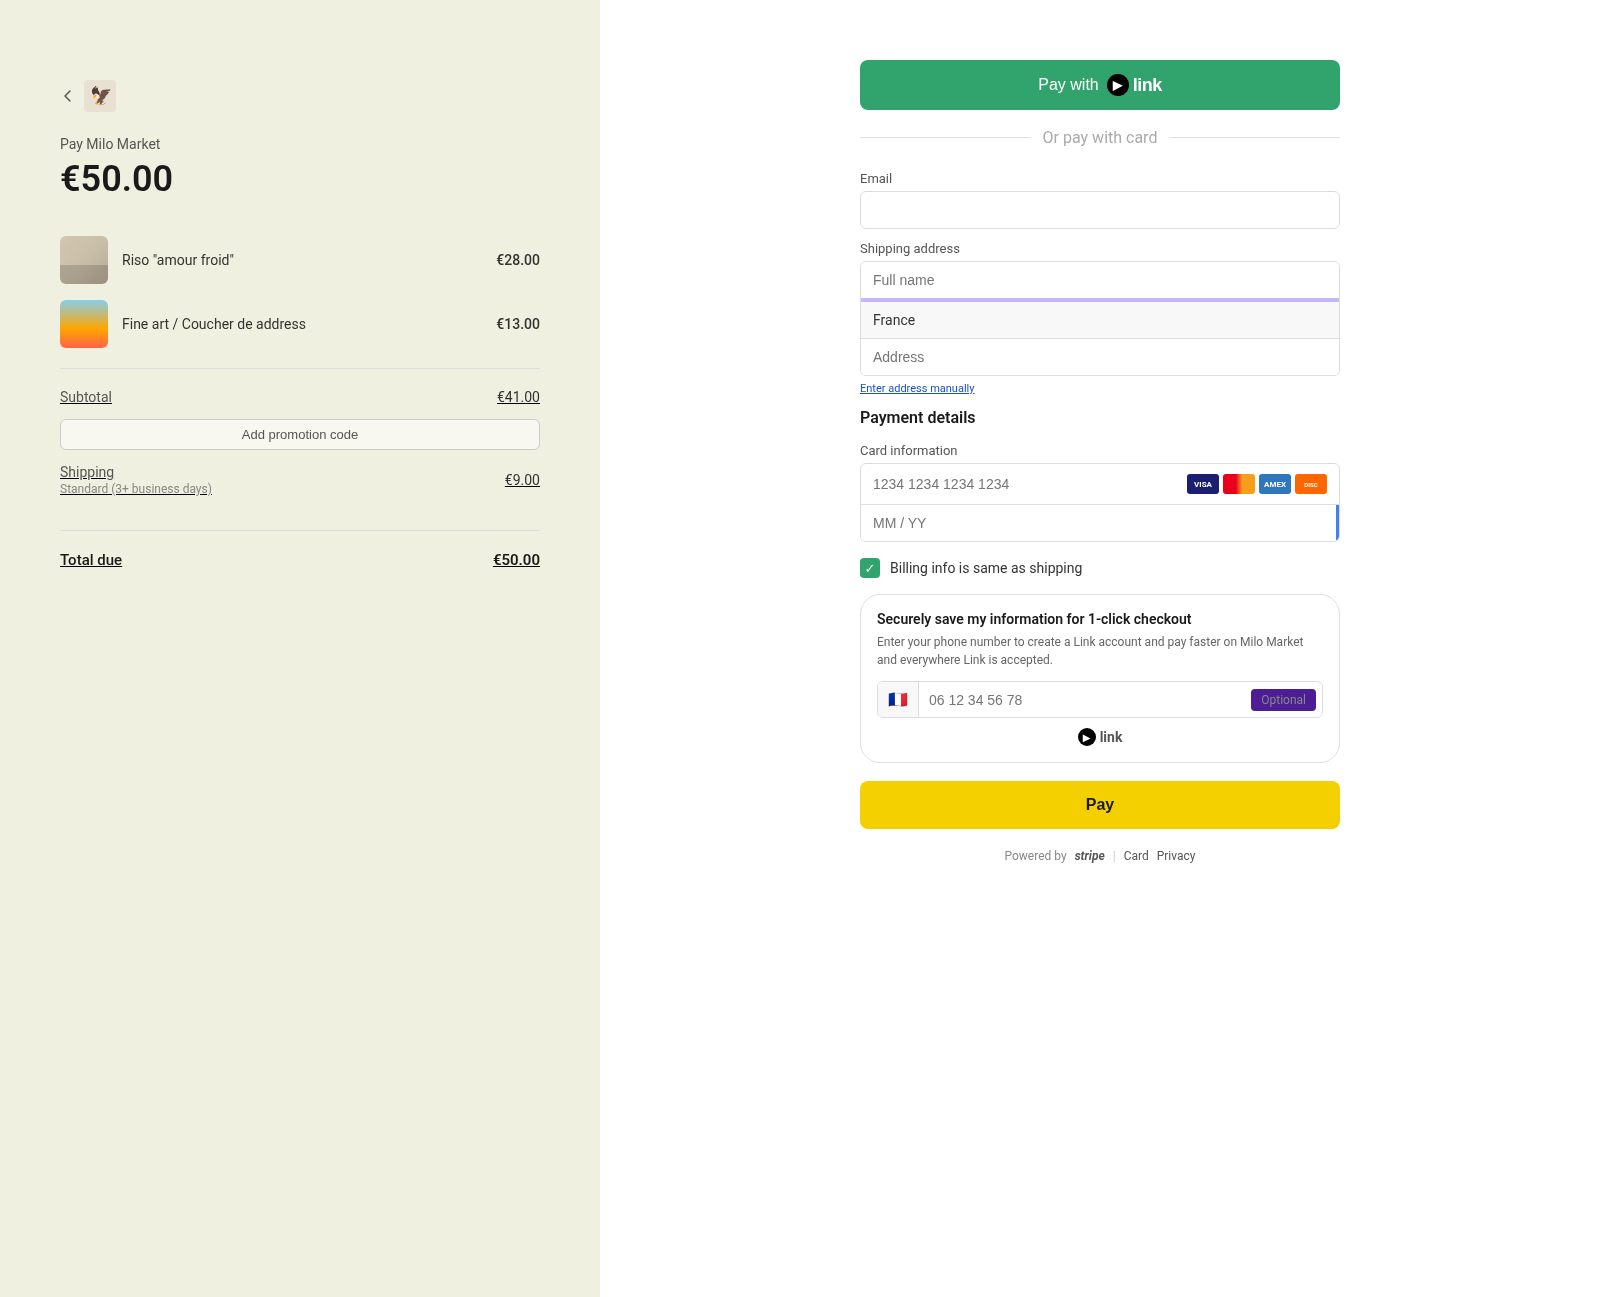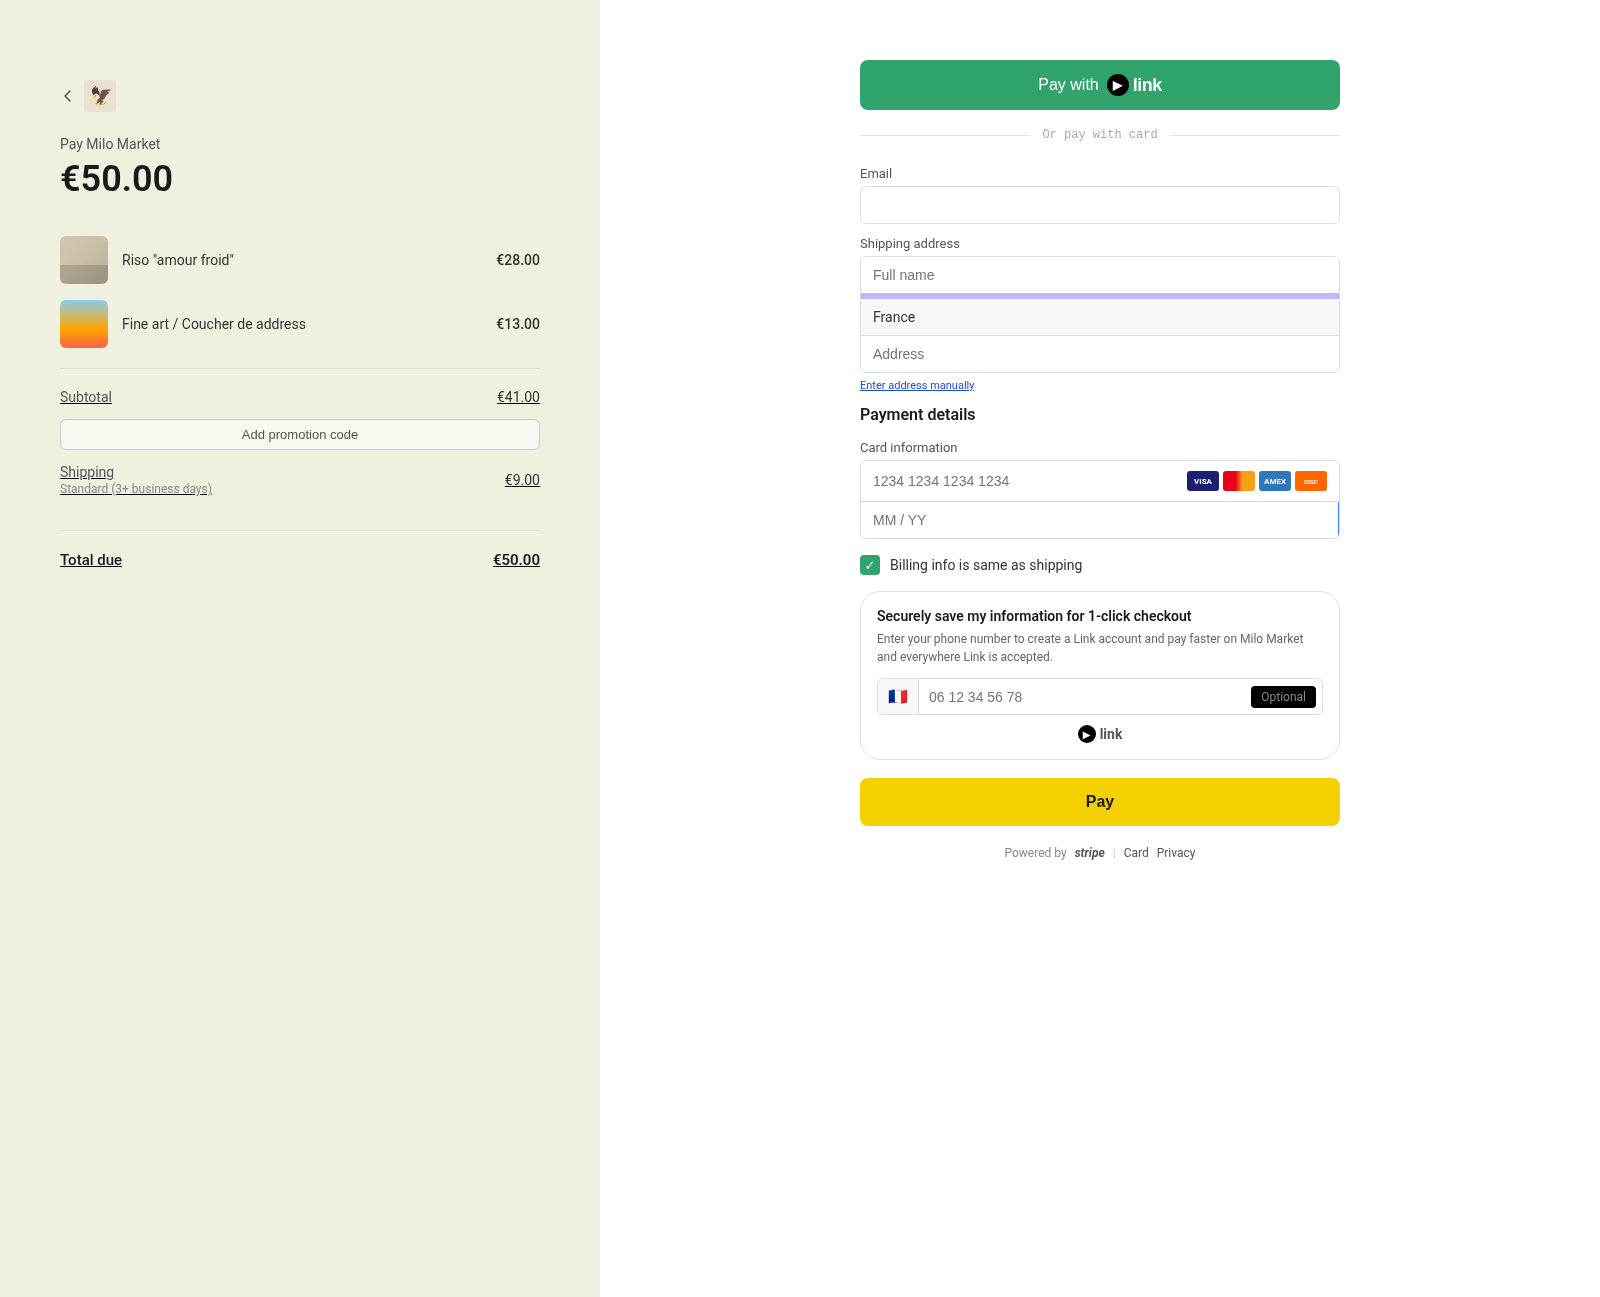--- a/index.html
+++ b/index.html
@@ -171,22 +171,21 @@
       color: #fff;
       font-size: 12px;
     }
 
     .or-divider {
       display: flex;
       align-items: center;
       gap: 12px;
       margin-bottom: 24px;
       color: #aaa;
-      font-size: 12px;
-      font-family: Liberation Mono, monospace;
+      font-size: 16px;
     }
 
     .or-divider::before, .or-divider::after {
       content: '';
       flex: 1;
       border-top: 1px solid #e0e0e0;
     }
 
     .section-title {
       font-size: 16px;
@@ -218,21 +217,21 @@
     }
 
     .address-fields {
       border: 1px solid #ddd;
       border-radius: 6px;
       overflow: hidden;
     }
 
     .address-fields input {
       border: none;
-      border-bottom: 6px solid #c4b5fd;
+      border-bottom: 4px solid #c4b5fd;
       border-radius: 0;
       width: 100%;
       padding: 10px 12px;
       font-size: 14px;
       color: #333;
       outline: none;
     }
 
     .address-fields input:last-child {
       border-bottom: none;
@@ -307,21 +306,21 @@
     .expiry-input, .cvc-input {
       flex: 1;
       padding: 10px 12px;
       border: none;
       outline: none;
       font-size: 14px;
       color: #999;
     }
 
     .expiry-input {
-      border-right: 1px solid #3b82f6;
+      border-right: 3px solid #3b82f6;
     }
 
     .cvc-row {
       display: flex;
       align-items: center;
       padding: 0 12px;
       flex: 1;
     }
 
     .cvc-icon {
@@ -397,21 +396,21 @@
       flex: 1;
       border: none;
       padding: 8px 10px;
       font-size: 14px;
       color: #333;
       outline: none;
     }
 
     .optional-badge {
       padding: 4px 10px;
-      background: #000000;
+      background: #4c1d95;
       border-radius: 4px;
       font-size: 12px;
       color: #888;
       margin: 6px;
     }
 
     .link-footer {
       display: flex;
       justify-content: center;
       align-items: center;

